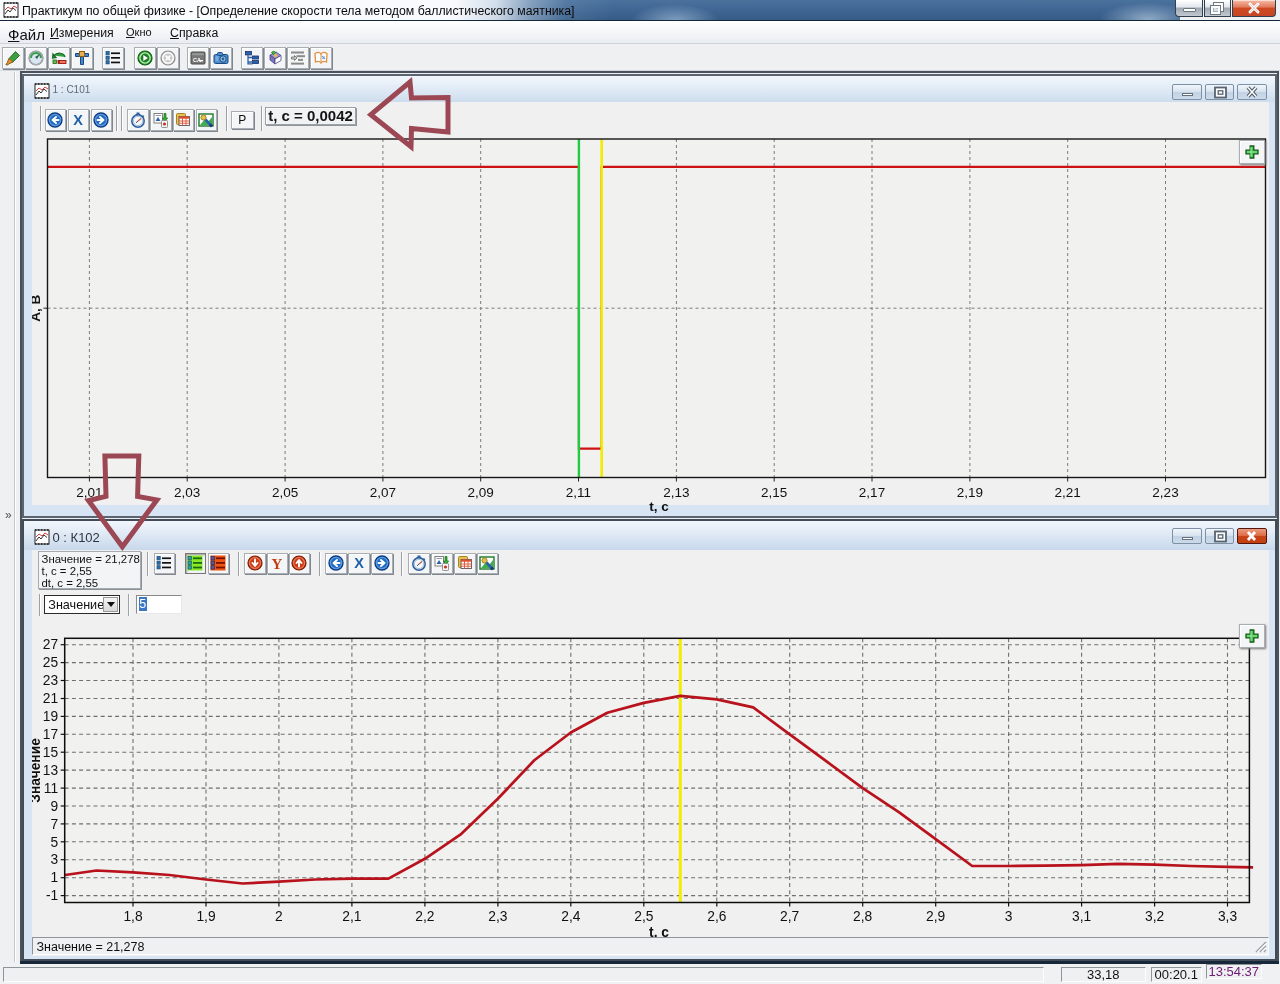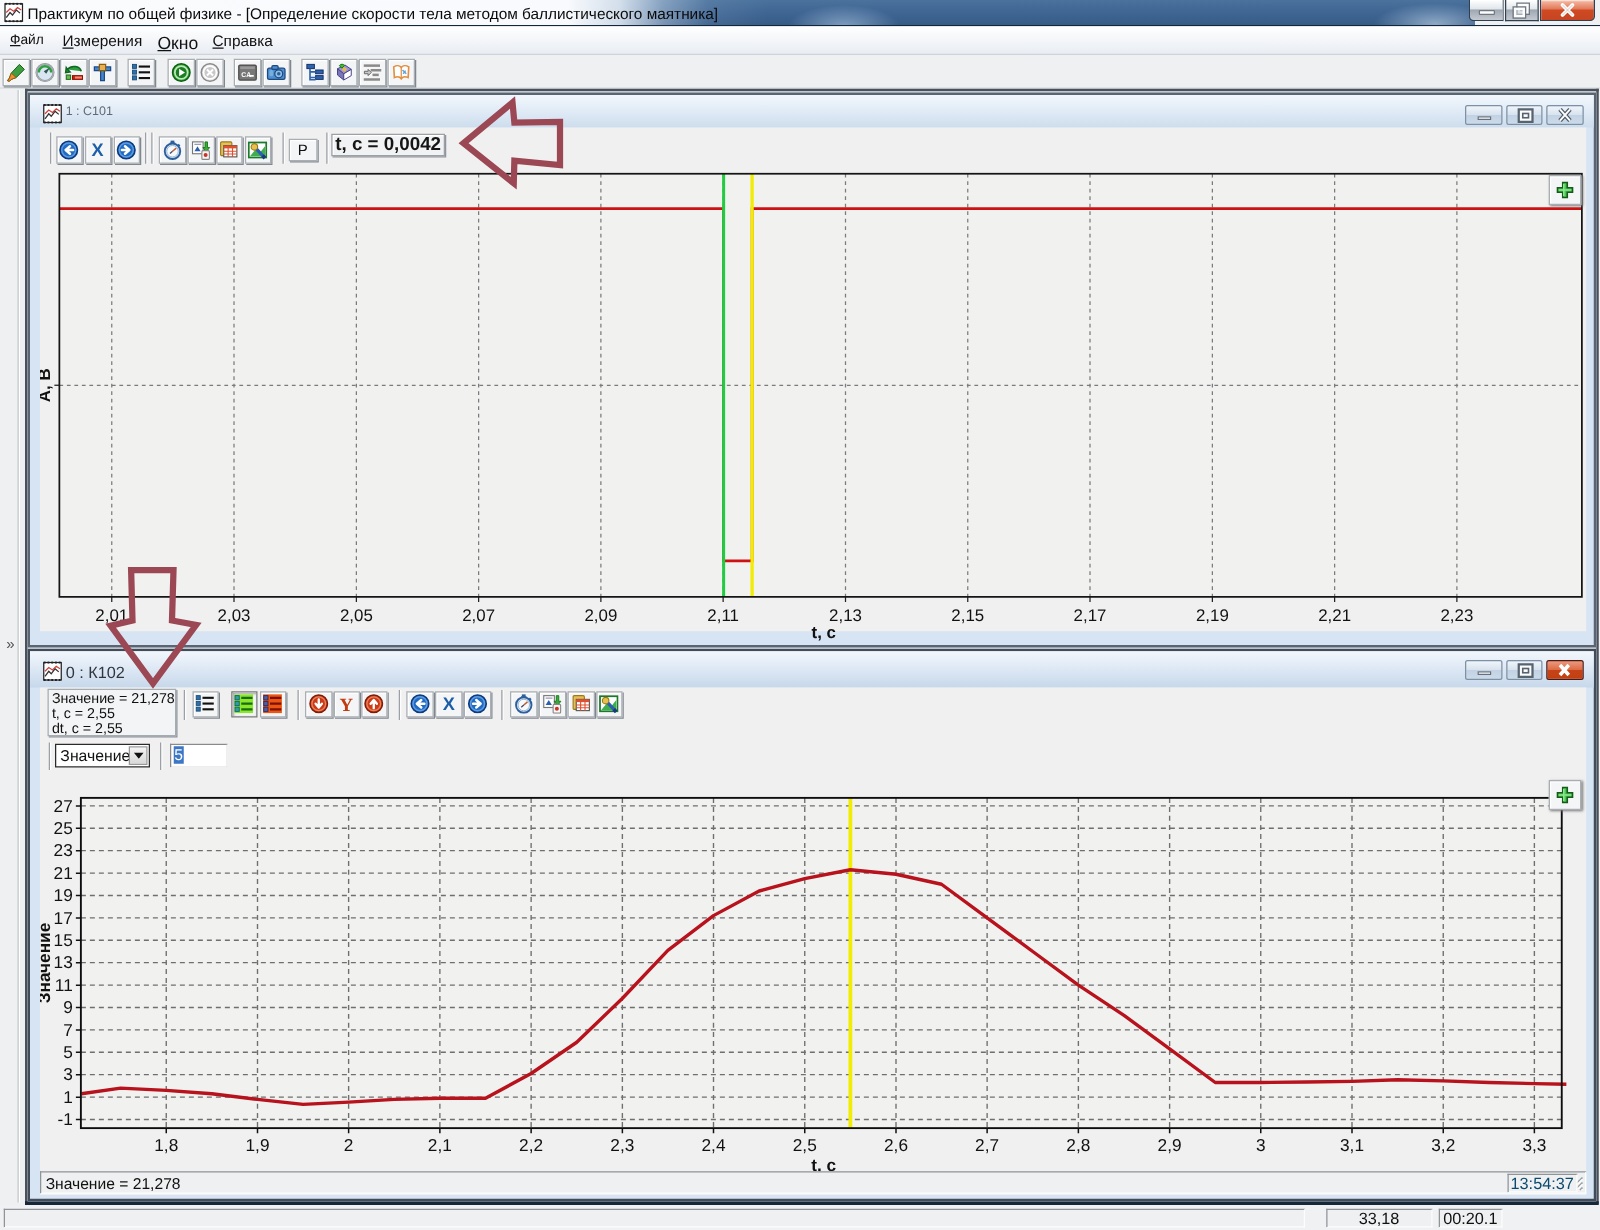--- a/index.html
+++ b/index.html
@@ -27,23 +27,23 @@
 <div style="position:absolute;left:1204px;top:0;width:27px;height:17px;border:1px solid #30404f;border-top:none;background:linear-gradient(#feffff,#e2e7ec 44%,#9fa8b2 50%,#c3c9d1);box-shadow:inset 0 1px 0 rgba(255,255,255,.8)">
 <div style="position:absolute;left:9px;top:3px;width:9px;height:8px;border:2px solid #fdfdfd;outline:1px solid #6f7780;background:transparent"></div>
 <div style="position:absolute;left:6px;top:6px;width:9px;height:8px;border:2px solid #fdfdfd;outline:1px solid #6f7780;background:rgba(200,208,216,0.6)"></div>
     </div>
 <div style="position:absolute;left:1232px;top:0;width:44px;height:17px;border:1px solid #30404f;border-top:none;border-radius:0 0 4px 0;background:linear-gradient(#f7bda8,#e2795a 45%,#cf4a21 50%,#c64523);box-shadow:inset 0 1px 0 rgba(255,255,255,.55)">
 <svg width="44" height="17">
         <path d="M17 4 L25 12 M25 4 L17 12" stroke="#fff" stroke-width="3" stroke-linecap="round"></path>
         <path d="M17 4 L25 12 M25 4 L17 12" stroke="#5a2010" stroke-width="0.5" opacity="0.4"></path>
       </svg></div>
 <div style="position:absolute;left:0;top:21px;width:1280px;height:23px;background:linear-gradient(#ffffff,#e9edf3);border-bottom:1px solid #cfd4da">
-<span style="position:absolute;left:8px;top:5px;font-size:11px;color:#111"><u>Ф</u>айл</span>
+<span style="position:absolute;left:8px;top:5px;font-size:15px;color:#111"><u>Ф</u>айл</span>
 <span style="position:absolute;left:50px;top:5px;font-size:12.3px;color:#111"><u>И</u>змерения</span>
-<span style="position:absolute;left:126px;top:5px;font-size:14px;color:#111"><u>О</u>кно</span>
+<span style="position:absolute;left:126px;top:5px;font-size:11px;color:#111"><u>О</u>кно</span>
 <span style="position:absolute;left:170px;top:5px;font-size:12.3px;color:#111"><u>С</u>правка</span>
 </div>
 <div style="position:absolute;left:0;top:45px;width:1280px;height:26px;background:#eef0f2;border-bottom:1px solid #d4d7db"></div>
 <div class="tb" style="left:2px;top:47px;width:22px;height:22px">
       <svg width="16" height="16" viewBox="0 0 16 16">
         <path d="M10.5 1.5 L14.5 5.5 L8 12 L4 13.5 L2.5 15 L1 14.5 L2.5 12.5 L4 8.5 Z" fill="#3f9e3f" stroke="#1c5c1c" stroke-width="0.8"></path>
         <path d="M4 8.5 L8 12 L4 13.5 L2.5 15 L1 14.5 L2.5 12.5 Z" fill="#f09030" stroke="#9a5a10" stroke-width="0.8"></path>
       </svg>
     </div>
 <div class="tb" style="left:25px;top:47px;width:22px;height:22px">
@@ -568,17 +568,17 @@
           <path d="M12 3.4 L3.4 12"></path>
           <path d="M12 7.4 L7.4 12"></path>
           <path d="M12 11.4 L11.4 12"></path>
         </g>
       </svg>
 </div>
 <div style="position:absolute;left:0;top:964px;width:1280px;height:20px;background:#eff1f2"></div>
 <div class="sunken" style="position:absolute;left:3px;top:966.5px;width:1041px;height:15px"></div>
 <div class="sunken" style="position:absolute;left:1060.5px;top:966.5px;width:85.5px;height:15px;display:flex;align-items:center;justify-content:center;font-size:13px;color:#111">33,18</div>
 <div class="sunken" style="position:absolute;left:1150.5px;top:966.5px;width:51.5px;height:15px;display:flex;align-items:center;justify-content:center;font-size:13px;color:#111">00:20.1</div>
-<div class="sunken" style="position:absolute;left:1205.5px;top:939px;width:56.5px;height:15px;display:flex;align-items:center;justify-content:center;font-size:13px;color:#0c4a6e">13:54:37</div>
+<div class="sunken" style="position:absolute;left:1205.5px;top:964px;width:56.5px;height:15px;display:flex;align-items:center;justify-content:center;font-size:13px;color:#701a75">13:54:37</div>
 <svg width="1280" height="984" style="position:absolute;left:0;top:0;pointer-events:none">
 <path d="M370.8 114.6 L410 82 L411.5 98 L448 97.5 L448 132 L411.5 128.5 L411 146.6 Z" fill="none" stroke="#9b4754" stroke-width="5"></path>
 <path d="M104.9 456.1 L138.8 456.1 L137.6 496.4 L156.9 499.9 L122.4 546.7 L88.5 500.5 L106 496.4 Z" fill="none" stroke="#9b4754" stroke-width="5"></path>
 </svg>
 </div>
 </body></html>

